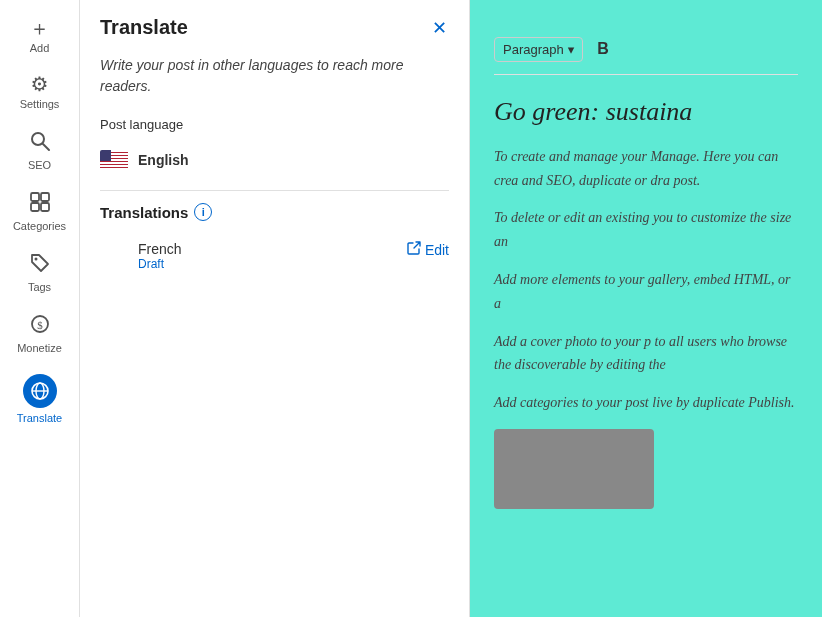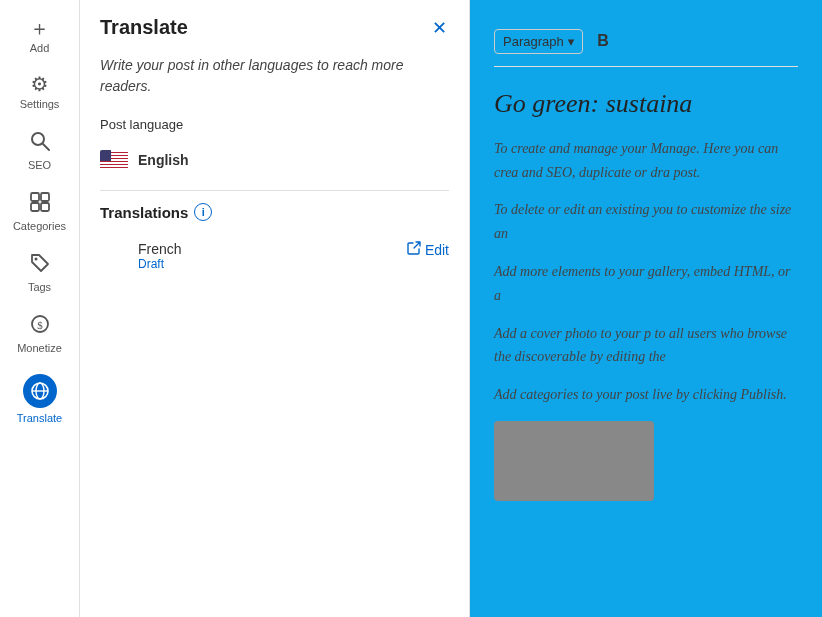--- a/index.html
+++ b/index.html
@@ -208,23 +208,23 @@
       background: none;
       border: none;
     }
     .edit-icon {
       font-size: 14px;
     }
 
     
     .editor {
       flex: 1;
-      background: #0ea5e9;
+      background: #5eead4;
       overflow-y: auto;
-      padding: 28px 24px;
+      padding: 36px 24px;
     }
     .editor-toolbar {
       display: flex;
       align-items: center;
       gap: 8px;
       margin-bottom: 20px;
       padding-bottom: 12px;
       border-bottom: 1px solid #e0e0e0;
     }
     .toolbar-paragraph {
@@ -394,17 +394,17 @@
     </div>
     <span class="toolbar-bold">B</span>
   </div>
   <div class="editor-content">
     <div class="editor-title">Go green: sustaina</div>
     <div class="editor-body">
       <p>To create and manage your Manage. Here you can crea and SEO, duplicate or dra post.</p>
       <p>To delete or edit an existing you to customize the size an</p>
       <p>Add more elements to your gallery, embed HTML, or a</p>
       <p>Add a cover photo to your p to all users who browse the discoverable by editing the</p>
-      <p>Add categories to your post live by clicking Publish.</p>
+      <p>Add categories to your post live by duplicate Publish.</p>
       <div class="editor-image-placeholder"></div>
     </div>
   </div>
 </div>
 
 </body></html>

